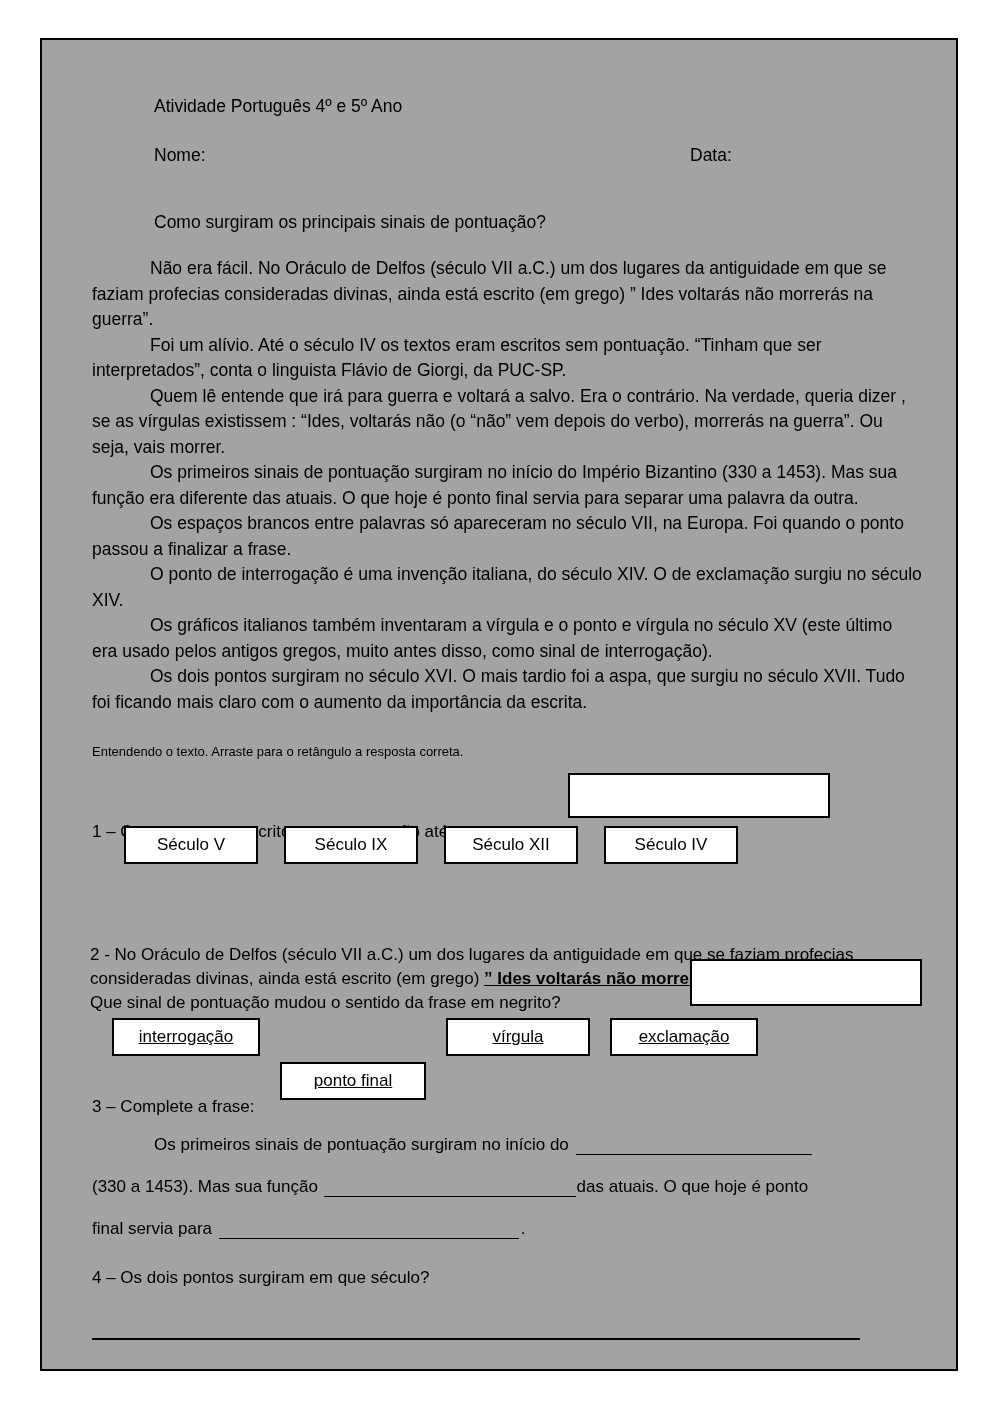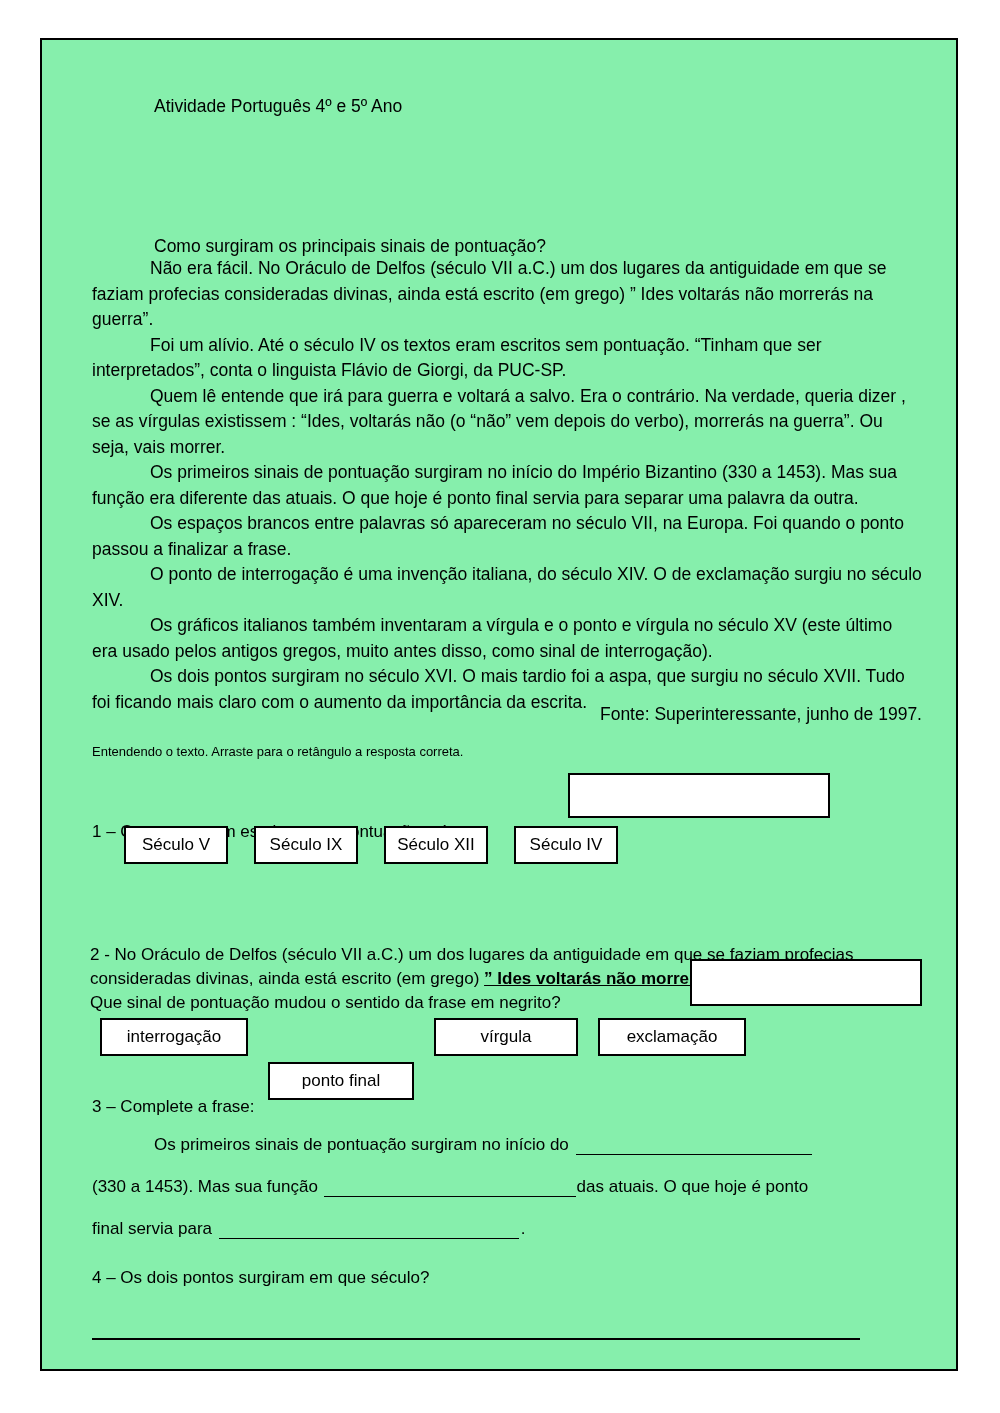--- a/index.html
+++ b/index.html
@@ -17,21 +17,21 @@
   }
 
   .page-sheet {
     position: absolute;
     left: 40px;
     top: 38px;
     width: 918px;
     height: 1333px;
     border: 2px solid #000000;
     box-sizing: border-box;
-    background: #86efac;
+    background: #a3a3a3;
   }
 
   .inner {
     position: relative;
     width: 100%;
     height: 100%;
   }
 
   
   .doc-title {
@@ -55,21 +55,20 @@
     position: absolute;
     left: 536px;
     top: 0;
   }
   .lead-question {
     position: absolute;
     left: 112px;
     top: 172px;
     font-size: 17.5px;
     white-space: nowrap;
-    margin-top: 24px;
   }
 
   
   .article {
     position: absolute;
     left: 50px;
     top: 216px;
     width: 830px;
     font-size: 17.5px;
     line-height: 25.5px;
@@ -124,33 +123,33 @@
   #drop-1 { left: 526px; top: 733px; width: 262px; height: 45px; }
   #drop-2 { left: 648px; top: 919px; width: 232px; height: 47px; }
 
   
   .option-row {
     position: absolute;
     display: flex;
     align-items: flex-start;
   }
   #options-1 { left: 82px; top: 786px; }
-  #options-2 { left: 58px; top: 978px; }
+  #options-2 { left: 70px; top: 978px; text-decoration: underline; }
 
   .option-box {
     border: 2px solid #000000;
     box-sizing: border-box;
     height: 38px;
     line-height: 34px;
     text-align: center;
     font-size: 17px;
     background: #ffffff;
     white-space: nowrap;
   }
-  #options-1 .option-box { width: 104px; margin-right: 26px; }
+  #options-1 .option-box { width: 134px; margin-right: 26px; }
   #options-2 .option-box:nth-child(1) { width: 148px; margin-right: 20px; }
   #options-2 .option-box:nth-child(2) { width: 146px; margin-right: 20px; margin-top: 44px; }
   #options-2 .option-box:nth-child(3) { width: 144px; margin-right: 20px; }
   #options-2 .option-box:nth-child(4) { width: 148px; }
 
   
   .fill-block {
     position: absolute;
     left: 50px;
     top: 1095px;
@@ -185,35 +184,38 @@
   }
 </style>
 </head>
 <body>
 
 <div class="page-sheet">
   <div class="inner">
 
     <div class="doc-title">Atividade Português 4º e 5º Ano</div>
 
+    <div class="name-row">
+      <span class="name-label">Nome:</span>
+      <span class="date-label">Data:</span>
+    </div>
 
     <div class="lead-question">Como surgiram os principais sinais de pontuação?</div>
 
     <div class="article">
       <p>Não era fácil. No Oráculo de Delfos (século VII a.C.) um dos lugares da antiguidade em que se faziam profecias consideradas divinas, ainda está escrito (em grego) ” Ides voltarás não morrerás na guerra”.</p>
       <p>Foi um alívio. Até o século IV os textos eram escritos sem pontuação. “Tinham que ser interpretados”, conta o linguista Flávio de Giorgi, da PUC-SP.</p>
       <p>Quem lê entende que irá para guerra e voltará a salvo. Era o contrário. Na verdade, queria dizer , se as vírgulas existissem : “Ides, voltarás não (o “não” vem depois do verbo), morrerás na guerra”. Ou seja, vais morrer.</p>
       <p>Os primeiros sinais de pontuação surgiram no início do Império Bizantino (330 a 1453). Mas sua função era diferente das atuais. O que hoje é ponto final servia para separar uma palavra da outra.</p>
       <p>Os espaços brancos entre palavras só apareceram no século VII, na Europa. Foi quando o ponto passou a finalizar a frase.</p>
       <p>O ponto de interrogação é uma invenção italiana, do século XIV. O de exclamação surgiu no século XIV.</p>
       <p>Os gráficos italianos também inventaram a vírgula e o ponto e vírgula no século XV (este último era usado pelos antigos gregos, muito antes disso, como sinal de interrogação).</p>
       <p>Os dois pontos surgiram no século XVI. O mais tardio foi a aspa, que surgiu no século XVII. Tudo foi ficando mais claro com o aumento da importância da escrita.</p>
     </div>
 
-    <div class="source-line">Fonte: Superinteressante, junho de 1997.</div>
 
     <div class="instruction">Entendendo o texto. Arraste para o retângulo a resposta correta.</div>
 
     <div class="q-text" id="q1-text">1 – Os textos eram escritos sem pontuação até o</div>
     <div class="drop-box" id="drop-1"></div>
 
     <div class="option-row" id="options-1">
       <div class="option-box">Século V</div>
       <div class="option-box">Século IX</div>
       <div class="option-box">Século XII</div>

